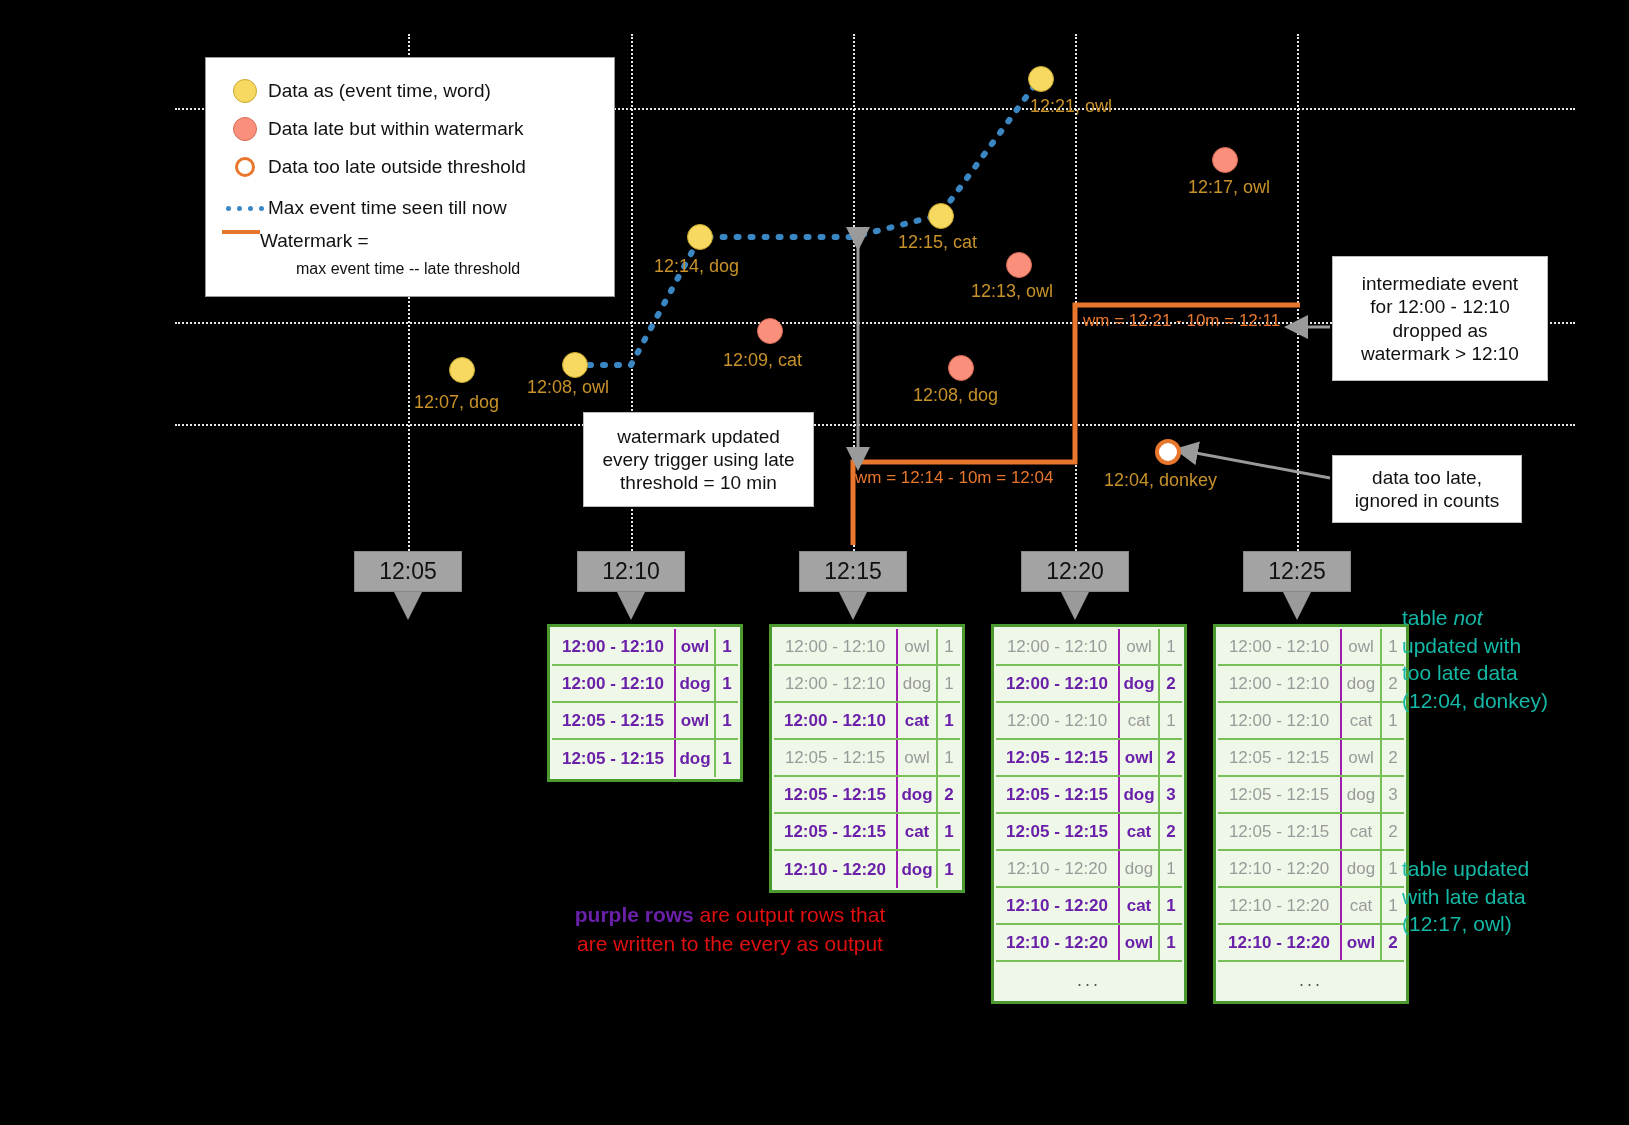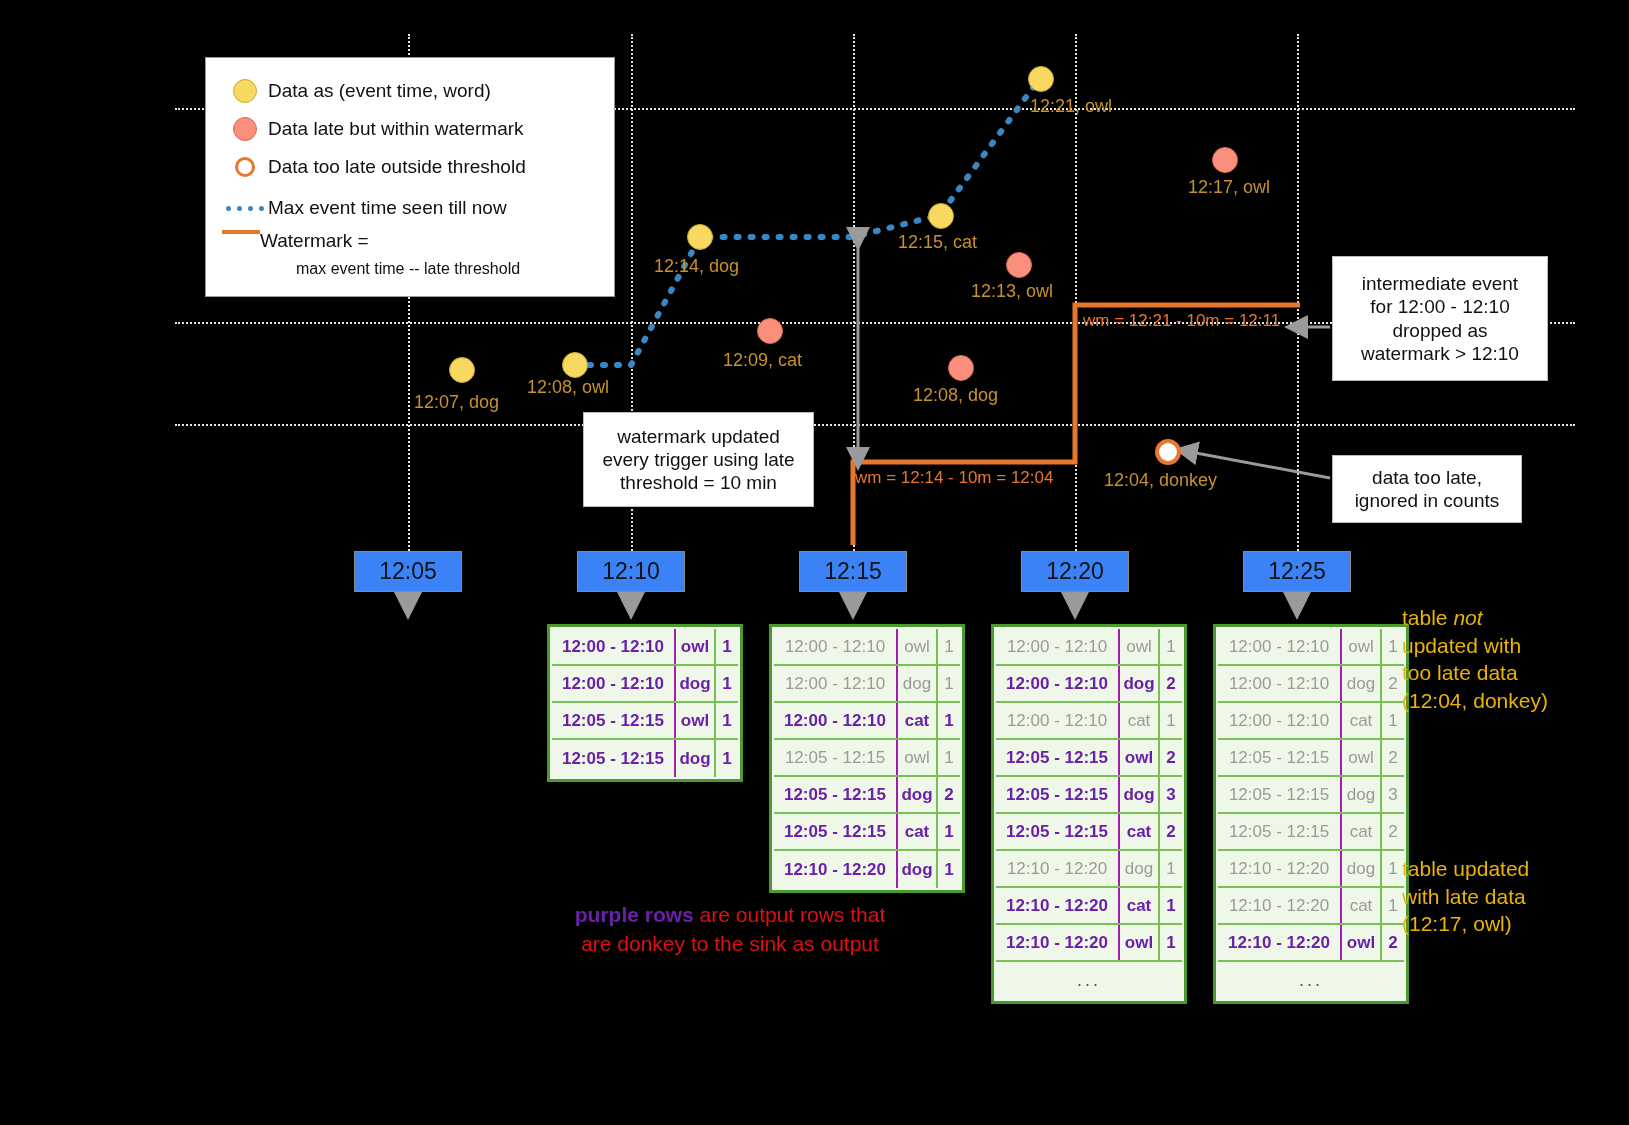--- a/index.html
+++ b/index.html
@@ -135,21 +135,21 @@
     font-size: 19px;
     color: #111;
     line-height: 1.22;
     text-align: center;
     padding: 8px 10px;
   }
 
   
   .trigger {
     position: absolute;
-    background: #3b82f6;
+    background: #a3a3a3;
     border: 1px solid #888;
     font-size: 23px;
     color: #111;
     text-align: center;
     padding: 6px 0;
     width: 108px;
     box-sizing: border-box;
   }
 
   
@@ -191,21 +191,21 @@
     display: flex; align-items: center; justify-content: center;
     box-sizing: border-box;
   }
   .row-new .c-win, .row-new .c-word, .row-new .c-cnt { color: #6a20a8; font-weight: bold; }
   .row-old .c-win, .row-old .c-word, .row-old .c-cnt { color: #9a9a9a; }
   .row-dots { justify-content: center; color: #555; font-size: 18px; letter-spacing: 3px; display:flex; align-items:center; }
 
   
   .note-red {
     position: absolute;
-    color: #eab308;
+    color: #14b8a6;
     font-size: 21px;
     line-height: 1.32;
   }
   .note-purple-line {
     position: absolute;
     font-size: 21px;
     color: #e01010;
     line-height: 1.4;
     text-align: center;
   }
@@ -516,16 +516,16 @@
   </div>
 
   <div class="note-red" style="left:1402px; top:855px;">
     <div>table updated</div>
     <div>with late data</div>
     <div>(12:17, owl)</div>
   </div>
 
   <div class="note-purple-line" style="left:500px; top:900px; width:460px;">
     <div><span class="purple-em">purple rows</span><span> are output rows that</span></div>
-    <div>are donkey to the sink as output</div>
+    <div>are written to the every as output</div>
   </div>
 
 </div>
 
 </body></html>

